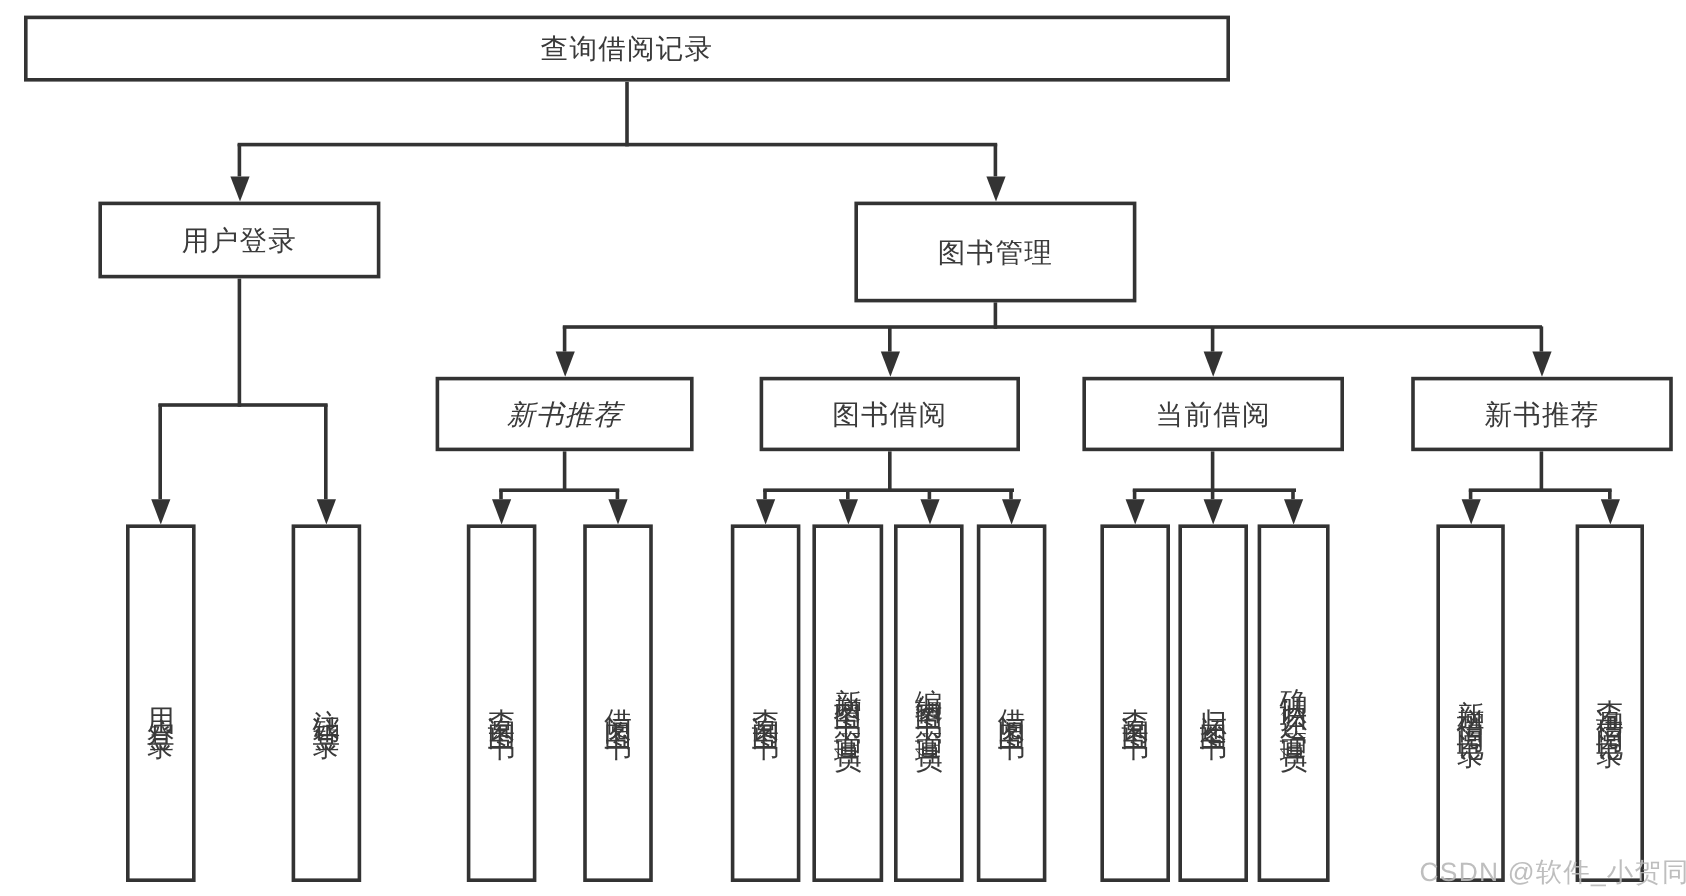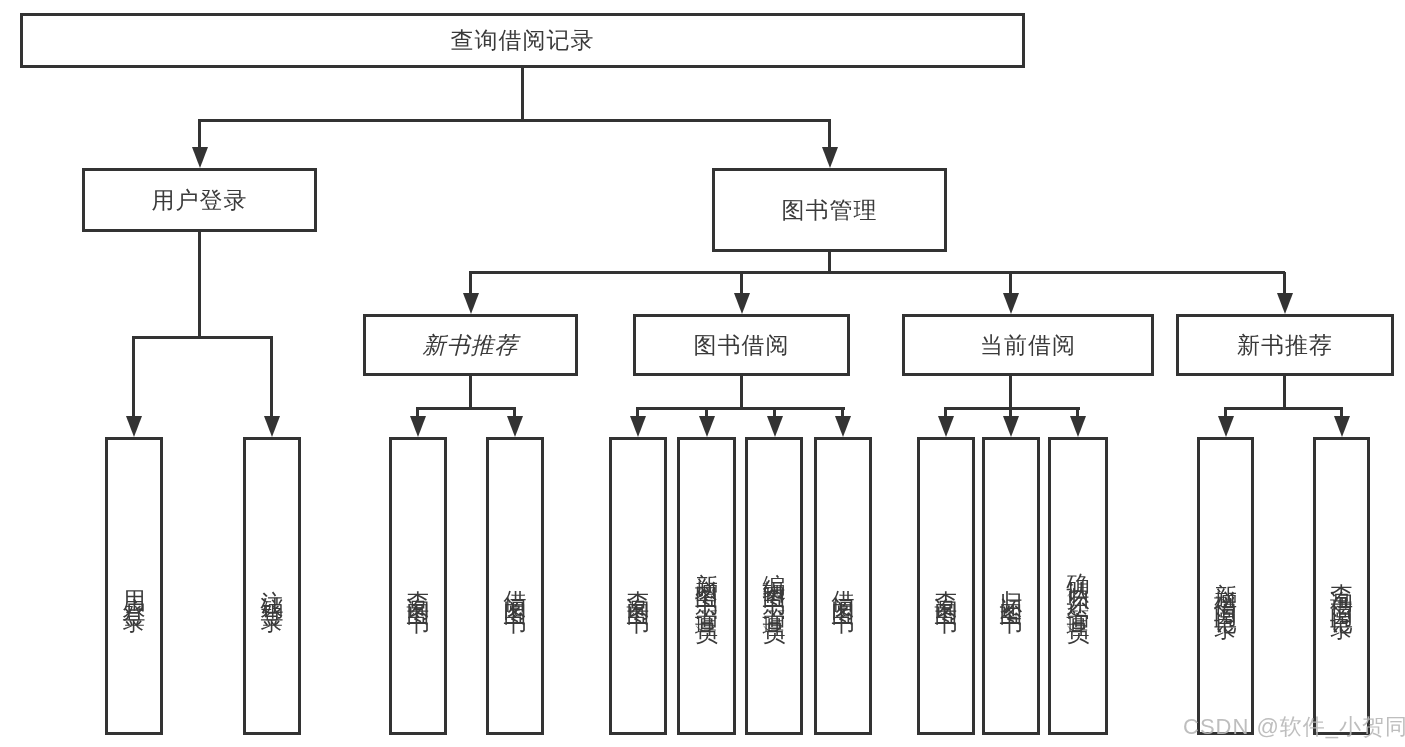--- a/index.html
+++ b/index.html
@@ -75,21 +75,21 @@
 <div class="arr" style="left:740px;top:272px;height:21px;"></div>
 <div class="arr" style="left:1009px;top:272px;height:21px;"></div>
 <div class="arr" style="left:1283px;top:272px;height:21px;"></div>
 
 <div class="node" style="left:363px;top:314px;width:215px;height:62px;font-style:italic;">
   <span>新书推荐</span>
 </div>
 <div class="node" style="left:633px;top:314px;width:217px;height:62px;align-items:center;">
   <span>图书借阅</span>
 </div>
-<div class="node" style="left:902px;top:314px;width:252px;height:62px;">
+<div class="node" style="left:902px;top:314px;width:218px;height:62px;">
   <span>当前借阅</span>
 </div>
 <div class="node" style="left:1176px;top:314px;width:218px;height:62px;">
   <span>新书推荐</span>
 </div>
 
 <div class="vl" style="left:469px;top:376px;height:34px;"></div>
 <div class="hl" style="left:416px;top:407px;width:100px;"></div>
 <div class="arr" style="left:416px;top:408px;height:8px;"></div>
 <div class="arr" style="left:513px;top:408px;height:8px;"></div>

